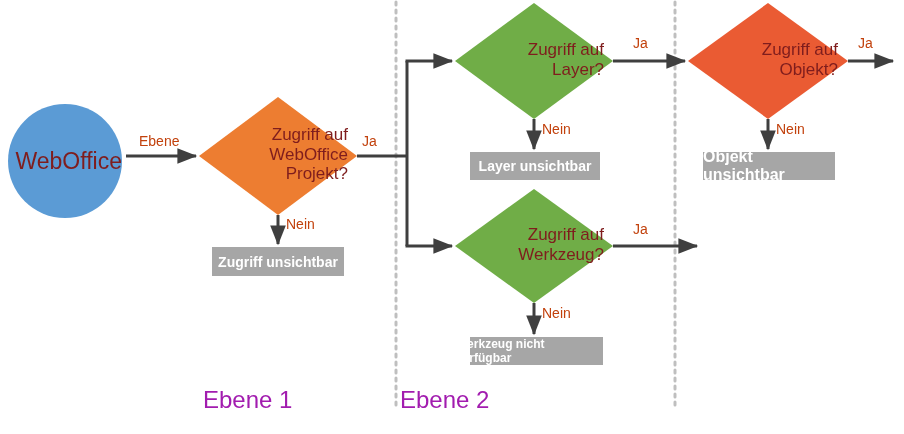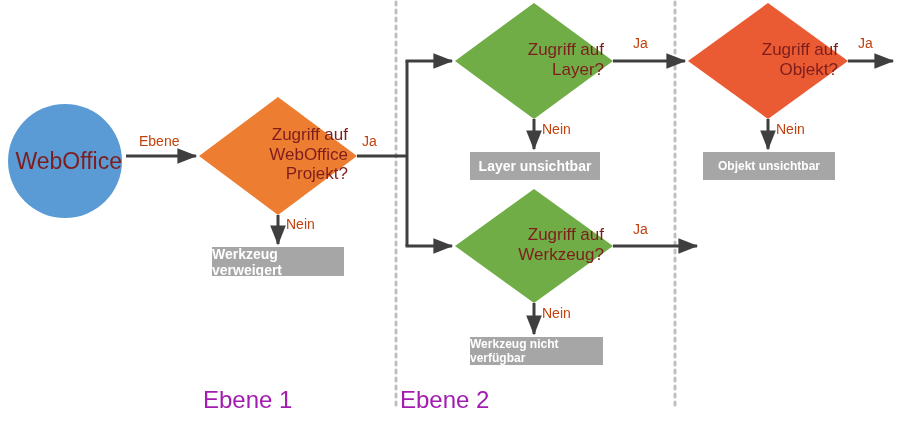--- a/index.html
+++ b/index.html
@@ -101,36 +101,36 @@
 
     <line x1="848" y1="61" x2="893" y2="61" stroke="#3F3F3F" stroke-width="3" marker-end="url(#arrowhead)"></line>
   </svg>
 
   <div class="node-label circle-label" style="left:8px;top:148px;width:114px;">WebOffice</div>
 
   <div class="node-label diamond-label" style="left:208px;top:125px;width:140px;">Zugriff auf
 WebOffice
 Projekt?</div>
 
-  <div class="box" style="left:212px;top:247px;width:132px;height:29px;font-size:14px;">Werkzeug verweigert</div>
+  <div class="box" style="left:212px;top:247px;width:132px;height:29px;font-size:14px;">Zugriff unsichtbar</div>
 
   <div class="node-label diamond-label" style="left:464px;top:40px;width:140px;">Zugriff auf
 Layer?</div>
 
   <div class="box" style="left:470px;top:152px;width:130px;height:28px;font-size:14px;">Layer unsichtbar</div>
 
   <div class="node-label diamond-label" style="left:464px;top:225px;width:140px;">Zugriff auf
 Werkzeug?</div>
 
-  <div class="box" style="left:470px;top:337px;width:133px;height:28px;font-size:12px;">Werkzeug nicht verfügbar</div>
+  <div class="box" style="left:456px;top:337px;width:133px;height:28px;font-size:12px;">Werkzeug nicht verfügbar</div>
 
   <div class="node-label diamond-label" style="left:698px;top:40px;width:140px;">Zugriff auf
 Objekt?</div>
 
-  <div class="box" style="left:703px;top:152px;width:132px;height:28px;font-size:12px;">Objekt unsichtbar</div>
+  <div class="box" style="left:703px;top:152px;width:132px;height:28px;font-size:16px;">Objekt unsichtbar</div>
 
   <div class="edge-label" style="left:139px;top:133px;">Ebene</div>
 
   <div class="edge-label" style="left:362px;top:133px;">Ja</div>
 
   <div class="edge-label" style="left:286px;top:216px;">Nein</div>
 
   <div class="edge-label" style="left:633px;top:35px;">Ja</div>
 
   <div class="edge-label" style="left:542px;top:121px;">Nein</div>

